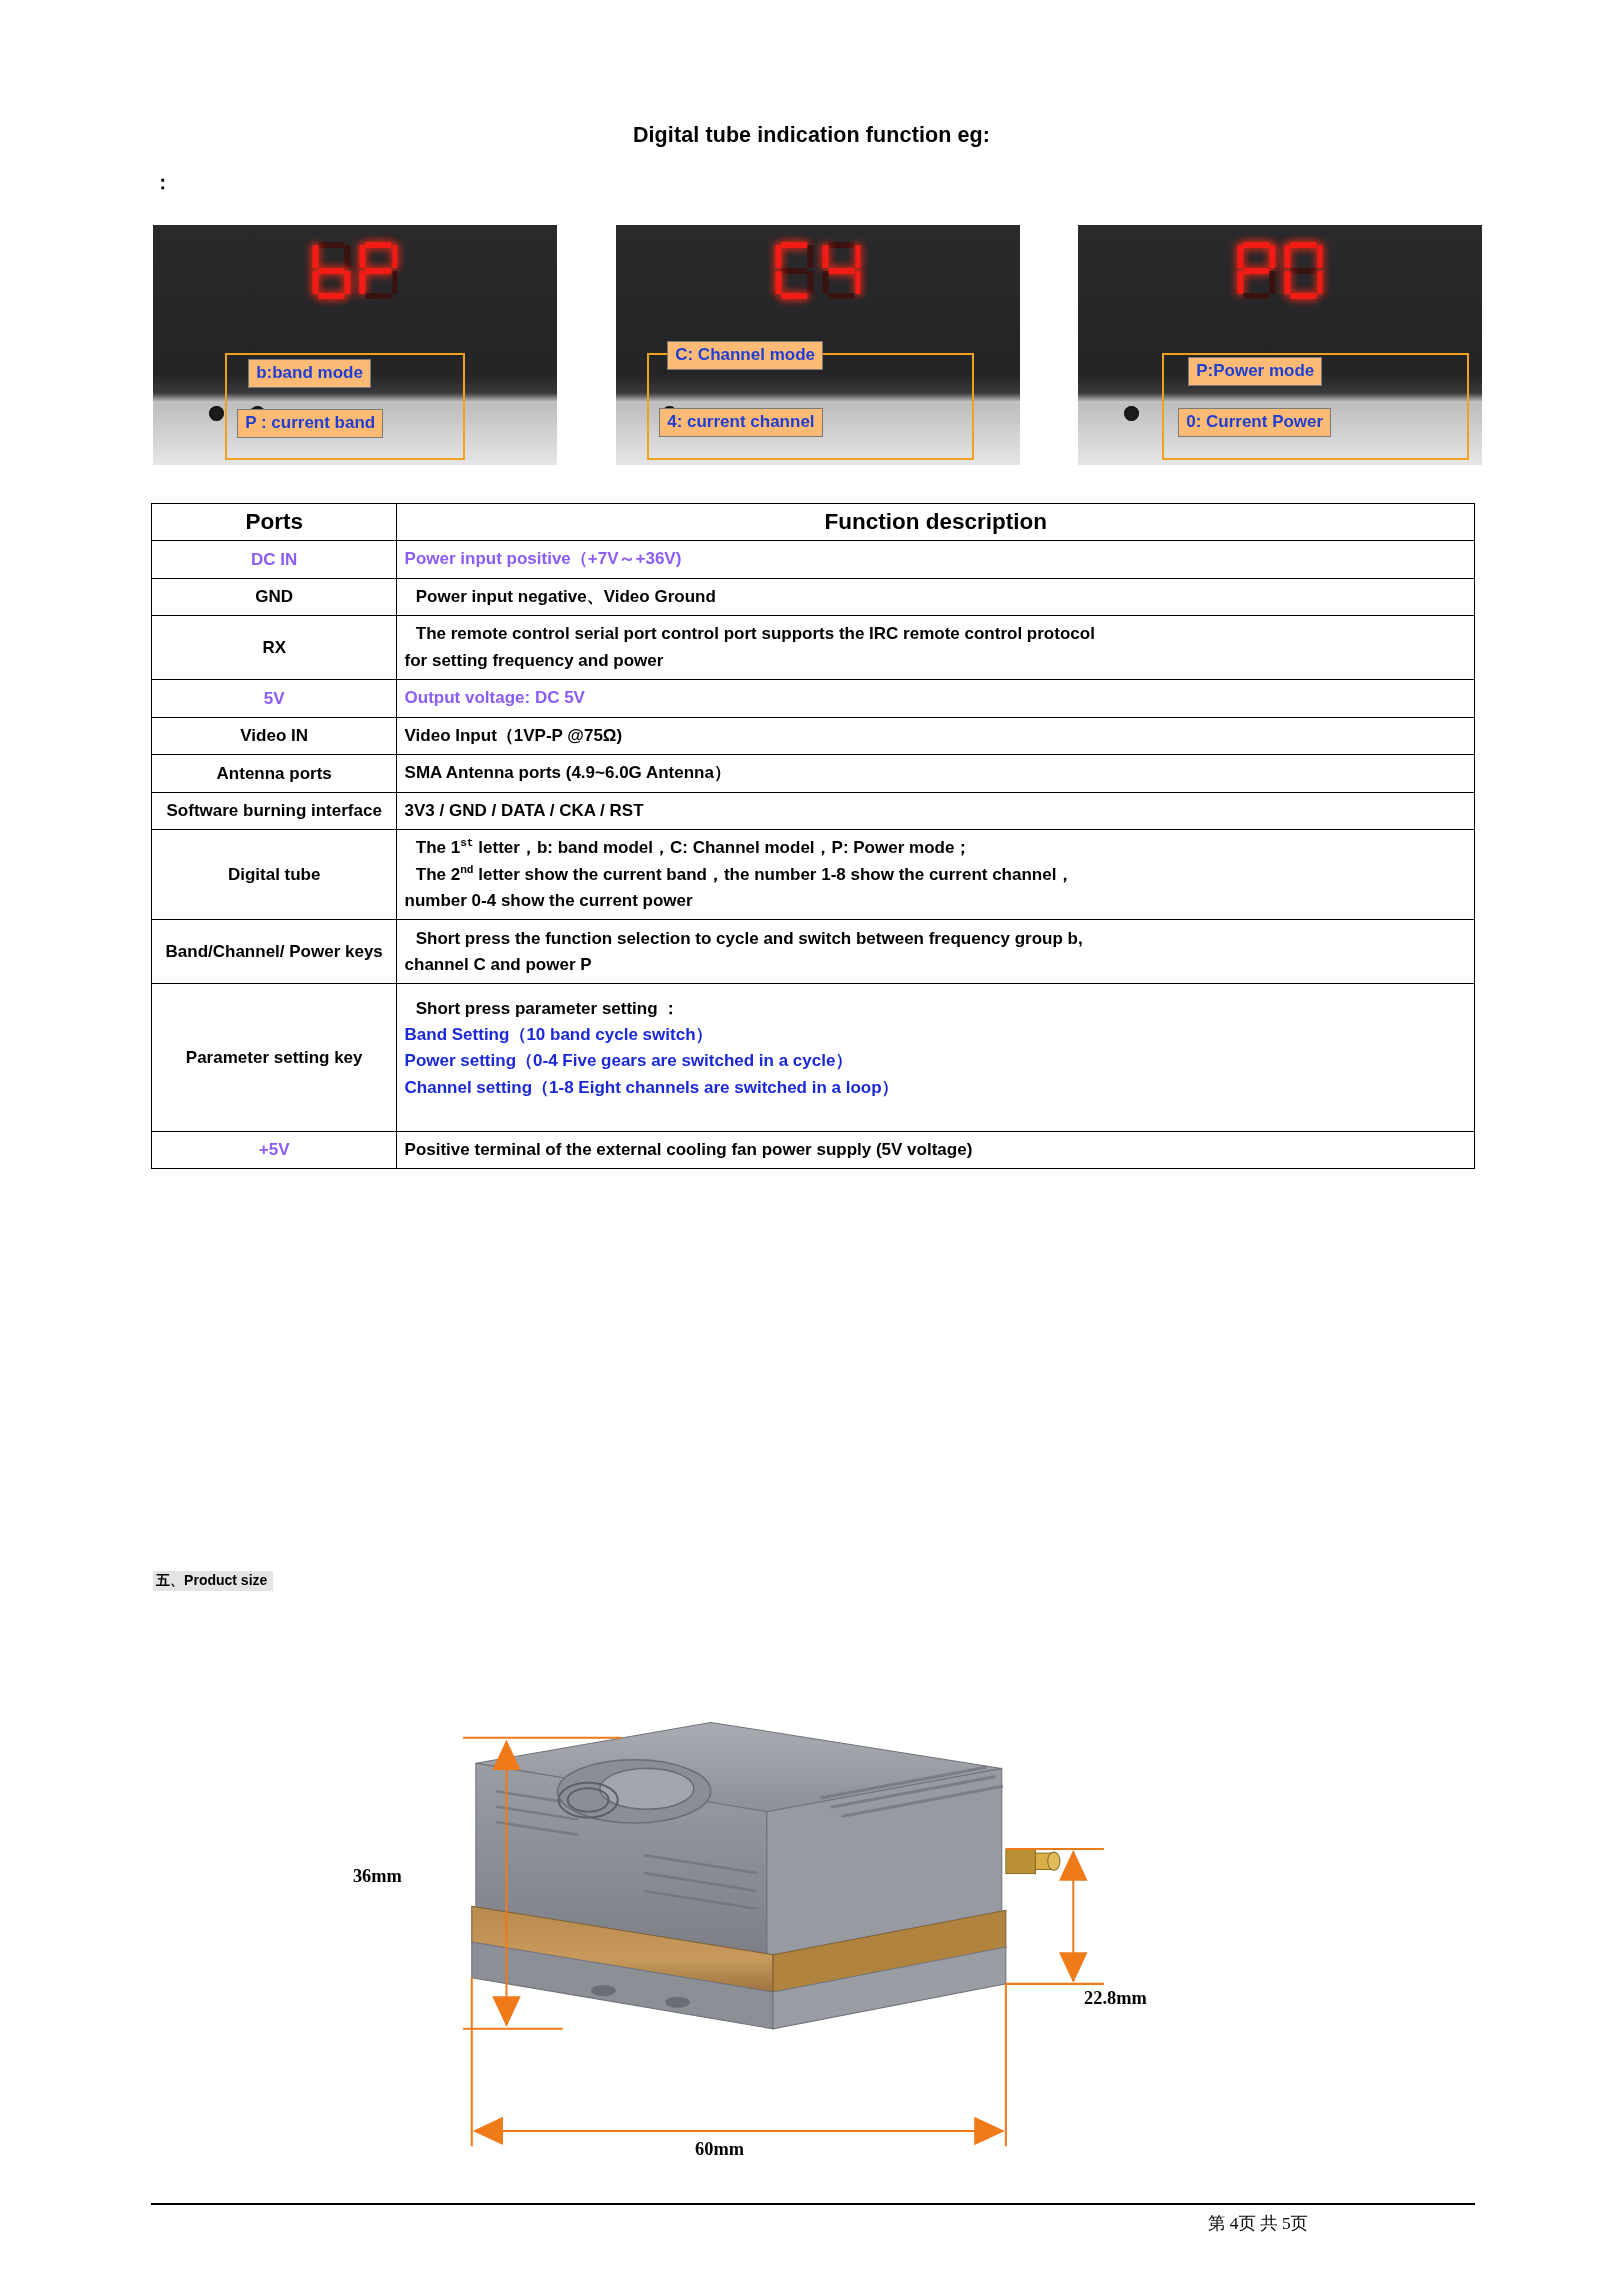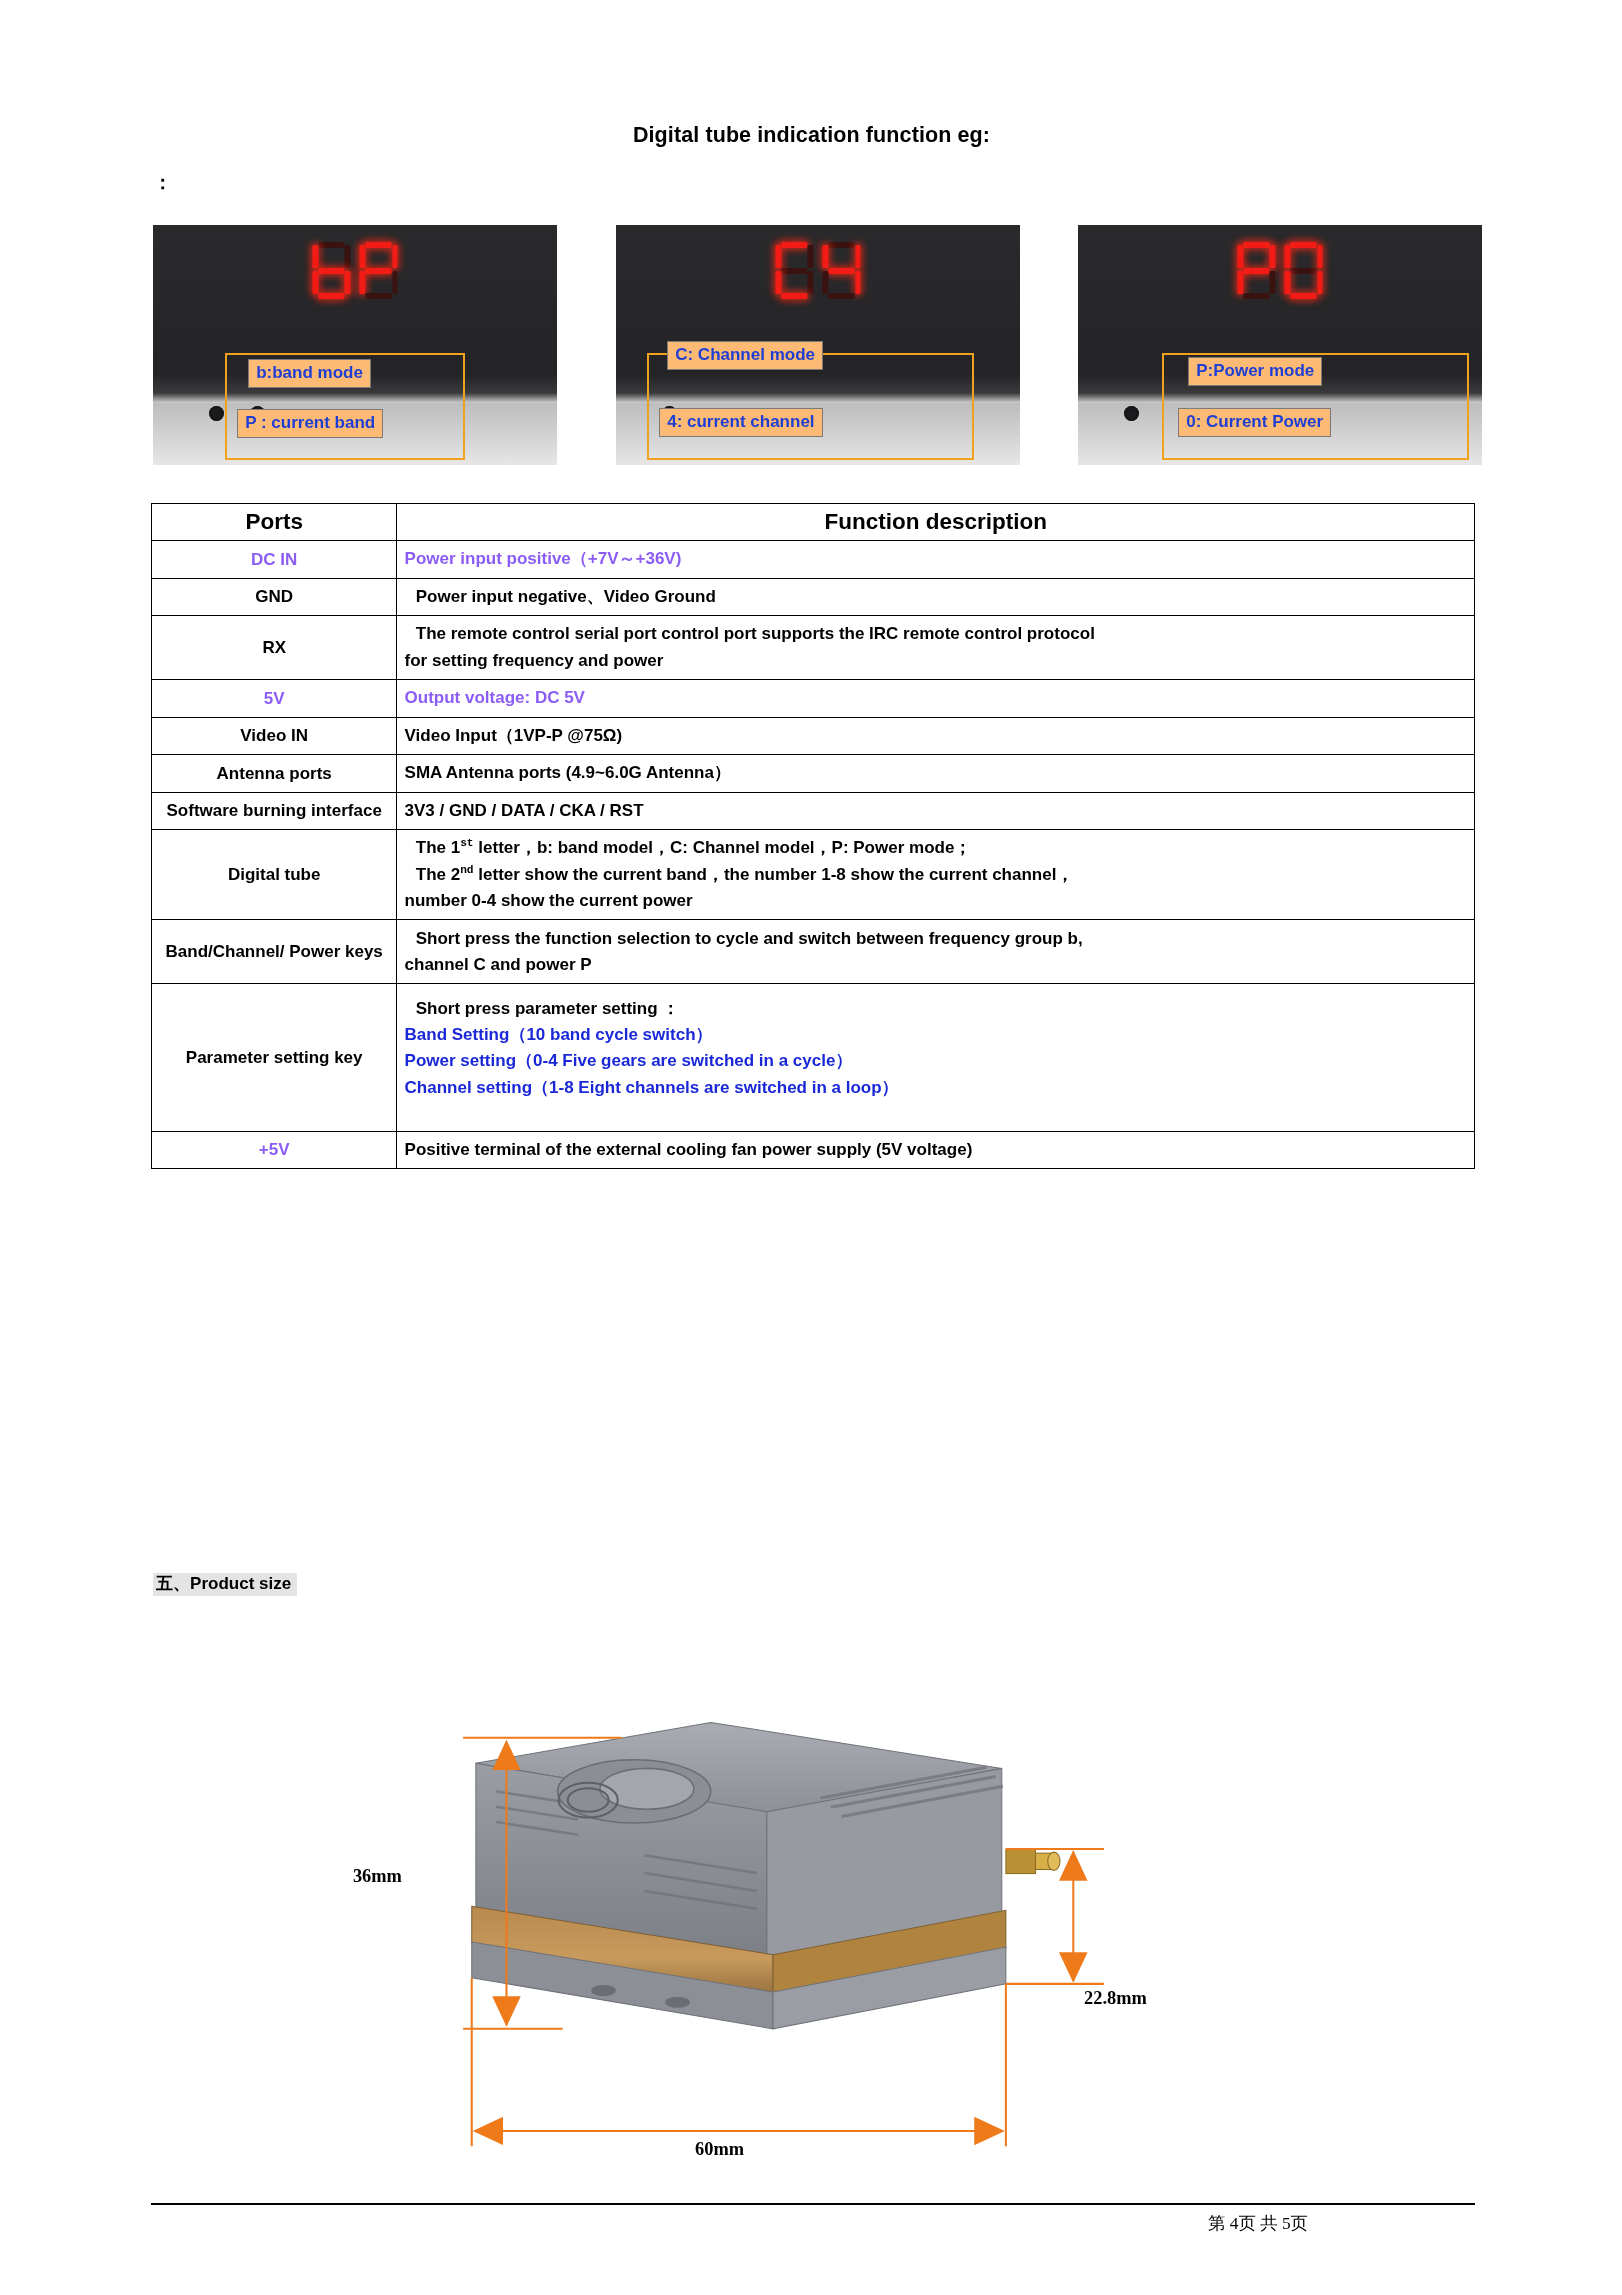--- a/index.html
+++ b/index.html
@@ -156,21 +156,21 @@
   .red { color: #8b5cf6; }
   .blue { color: #1b28d8; }
   .indent { padding-left: 11.2px; }
   sup { font-size: 11.2px; font-family: Liberation Mono, monospace; }
 
   
   .sec-head {
     position: absolute;
     top: 1572px;
     left: 153px;
-    font-size: 17px;
+    font-size: 14px;
     font-weight: bold;
   }
   .sec-head .hl {
     background: #e4e4e4;
     padding: 1px 6.1px 3.1px 3.1px;
   }
 
   
   .drawing {
     position: absolute;

